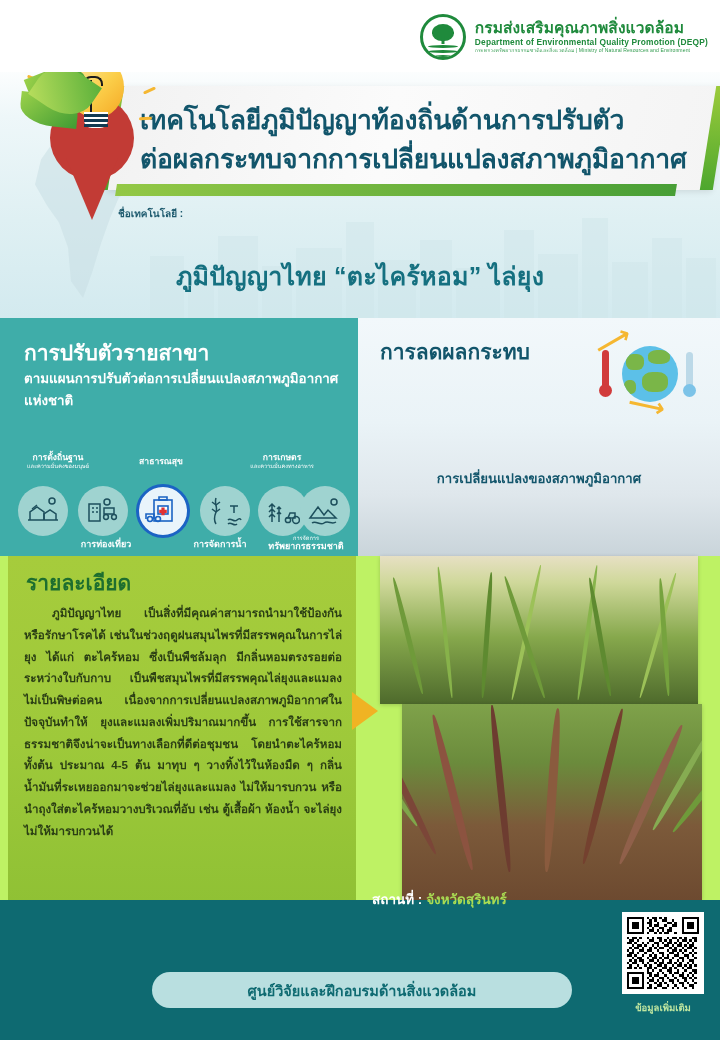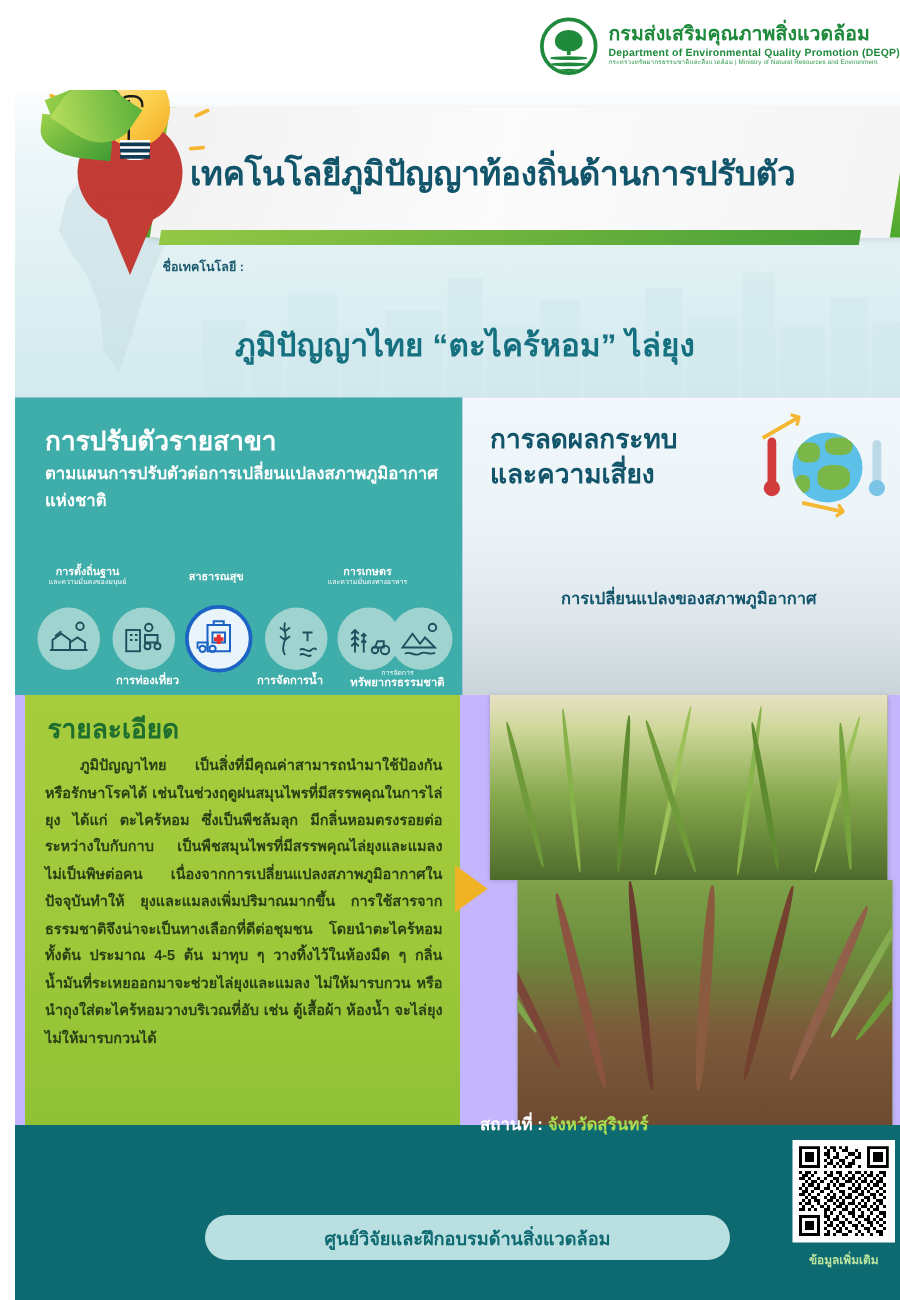--- a/index.html
+++ b/index.html
@@ -4,21 +4,21 @@
 <title>Thai Local Wisdom Climate Adaptation Poster</title>
 <style>
   * { margin:0; padding:0; box-sizing:border-box; }
   html,body{ background:#ffffff; }
   body{
     width:720px; height:1040px;
     font-family:"Liberation Sans","DejaVu Sans",sans-serif;
     position:relative; overflow:hidden;
     background:#ffffff;
   }
-  .poster{ position:absolute; inset:0; background:#c4b5fd;margin-left:12px; }
+  .poster{ position:absolute; inset:0; background:#bef264; }
 
   
   .header{ position:absolute; left:0; top:0; width:720px; height:72px; background:#ffffff; z-index:30; }
   .deqp{ position:absolute; right:12px; top:14px; display:flex; align-items:center; gap:9px; }
   .deqp-mark{ width:46px; height:46px; border-radius:50%; background:#ffffff;
               border:3px solid #1f8a3c; position:relative; flex:0 0 auto; overflow:hidden; }
   .deqp-mark .tree{ position:absolute; left:50%; top:7px; transform:translateX(-50%);
                     width:22px; height:17px; background:#1f8a3c; border-radius:50% 50% 45% 45%; }
   .deqp-mark .trunk{ position:absolute; left:50%; top:19px; transform:translateX(-50%);
                      width:3px; height:8px; background:#1f8a3c; }
@@ -191,20 +191,21 @@
       <i style="left:686px;width:30px;height:60px;"></i>
     </div>
 
     <div class="ribbon-edge l"></div>
     <div class="ribbon"></div>
     <div class="ribbon-edge r"></div>
     <div class="ribbon-tail"></div>
 
     <div class="title-wrap">
       <div class="title-l1">เทคโนโลยีภูมิปัญญาท้องถิ่นด้านการปรับตัว</div>
+      <div class="title-l2">ต่อผลกระทบจากการเปลี่ยนแปลงสภาพภูมิอากาศ</div>
     </div>
   </div>
 
   <div class="emblem">
     <span class="ray" style="left:40px;top:2px;transform:rotate(-38deg);"></span>
     <span class="ray" style="left:18px;top:22px;transform:rotate(-68deg);"></span>
     <span class="ray" style="left:124px;top:6px;transform:rotate(36deg);"></span>
     <span class="ray" style="left:134px;top:34px;transform:rotate(66deg);"></span>
     <span class="ray" style="left:130px;top:62px;transform:rotate(86deg);"></span>
     <div class="pin"></div>
@@ -320,21 +321,20 @@
       <div class="ic-bot" style="left:252px;top:72px;width:92px;">
         <span>การจัดการ</span>
         <b>ทรัพยากรธรรมชาติ</b>
       </div>
     </div>
   </div>
 
   <div class="panel-right">
     <div class="pr-h1">
       <div>การลดผลกระทบ</div>
-      <div>และความเสี่ยง</div>
     </div>
 
     <div class="globe-ic">
       <div class="arrow-c" style="left:4px;top:-4px;transform:rotate(-30deg);">⟶</div>
       <div class="arrow-c" style="left:38px;top:60px;transform:rotate(12deg);">⟶</div>
       <div class="globe">
         <i style="left:4px;top:8px;width:18px;height:16px;"></i>
         <i style="left:26px;top:4px;width:22px;height:14px;"></i>
         <i style="left:20px;top:26px;width:26px;height:20px;"></i>
         <i style="left:2px;top:34px;width:12px;height:14px;"></i>

